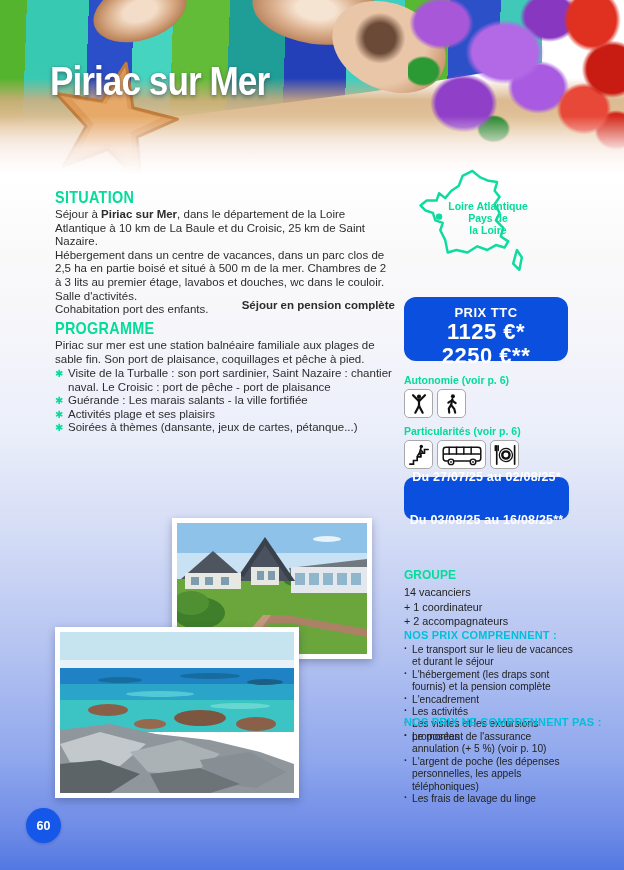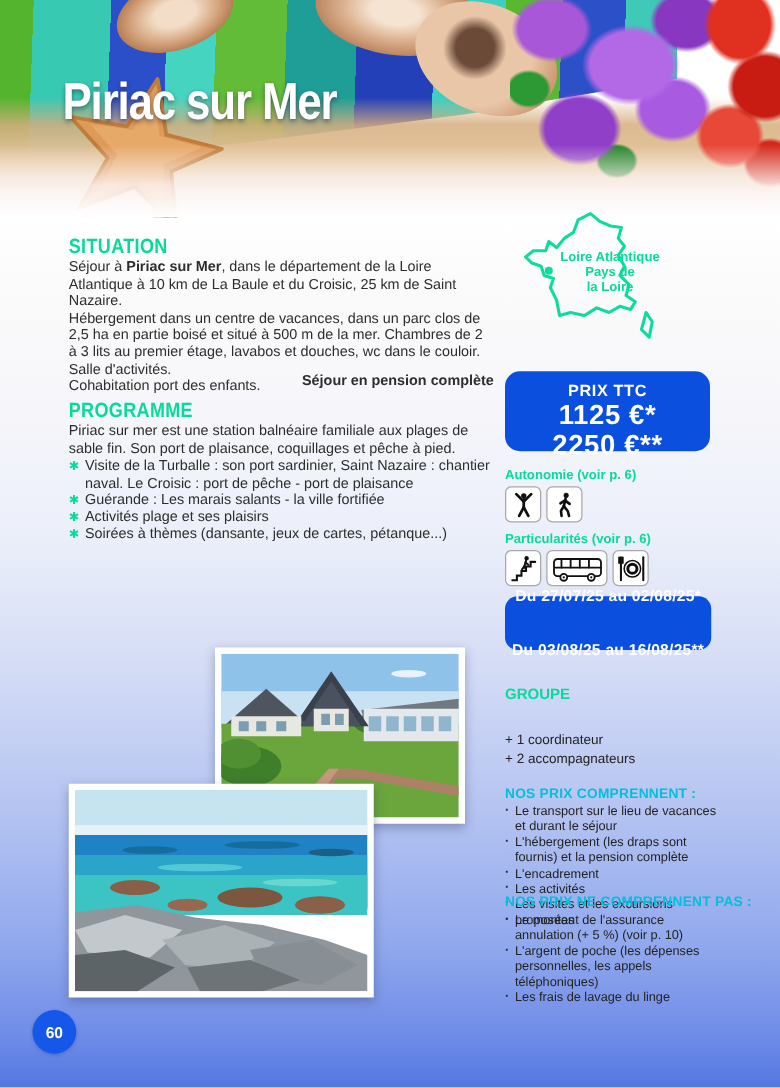--- a/index.html
+++ b/index.html
@@ -282,22 +282,23 @@
         <path d="M22.5 2 L22.5 22" stroke-width="1.8"></path>
       </svg>
     </div>
   </div>
 
   <div class="blue-box dates-box">
     <div>Du 27/07/25 au 02/08/25*</div>
     <div>Du 03/08/25 au 16/08/25**</div>
   </div>
 
-  <h3 class="r-head green" style="top:548px;">GROUPE</h3>
+  <h3 class="r-head green" style="top:568px;">GROUPE</h3>
   <div class="r-lines" style="top:585px;">
+    <div>14 vacanciers</div>
     <div>+ 1 coordinateur</div>
     <div>+ 2 accompagnateurs</div>
   </div>
 
   <h3 class="r-head cyan" style="top:629px;">NOS PRIX COMPRENNENT :</h3>
   <div class="r-list" style="top:644px;">
     <div class="r-item">
       <span class="dot">·</span>
       <span>Le transport sur le lieu de vacances et durant le séjour</span></div>
     <div class="r-item">

